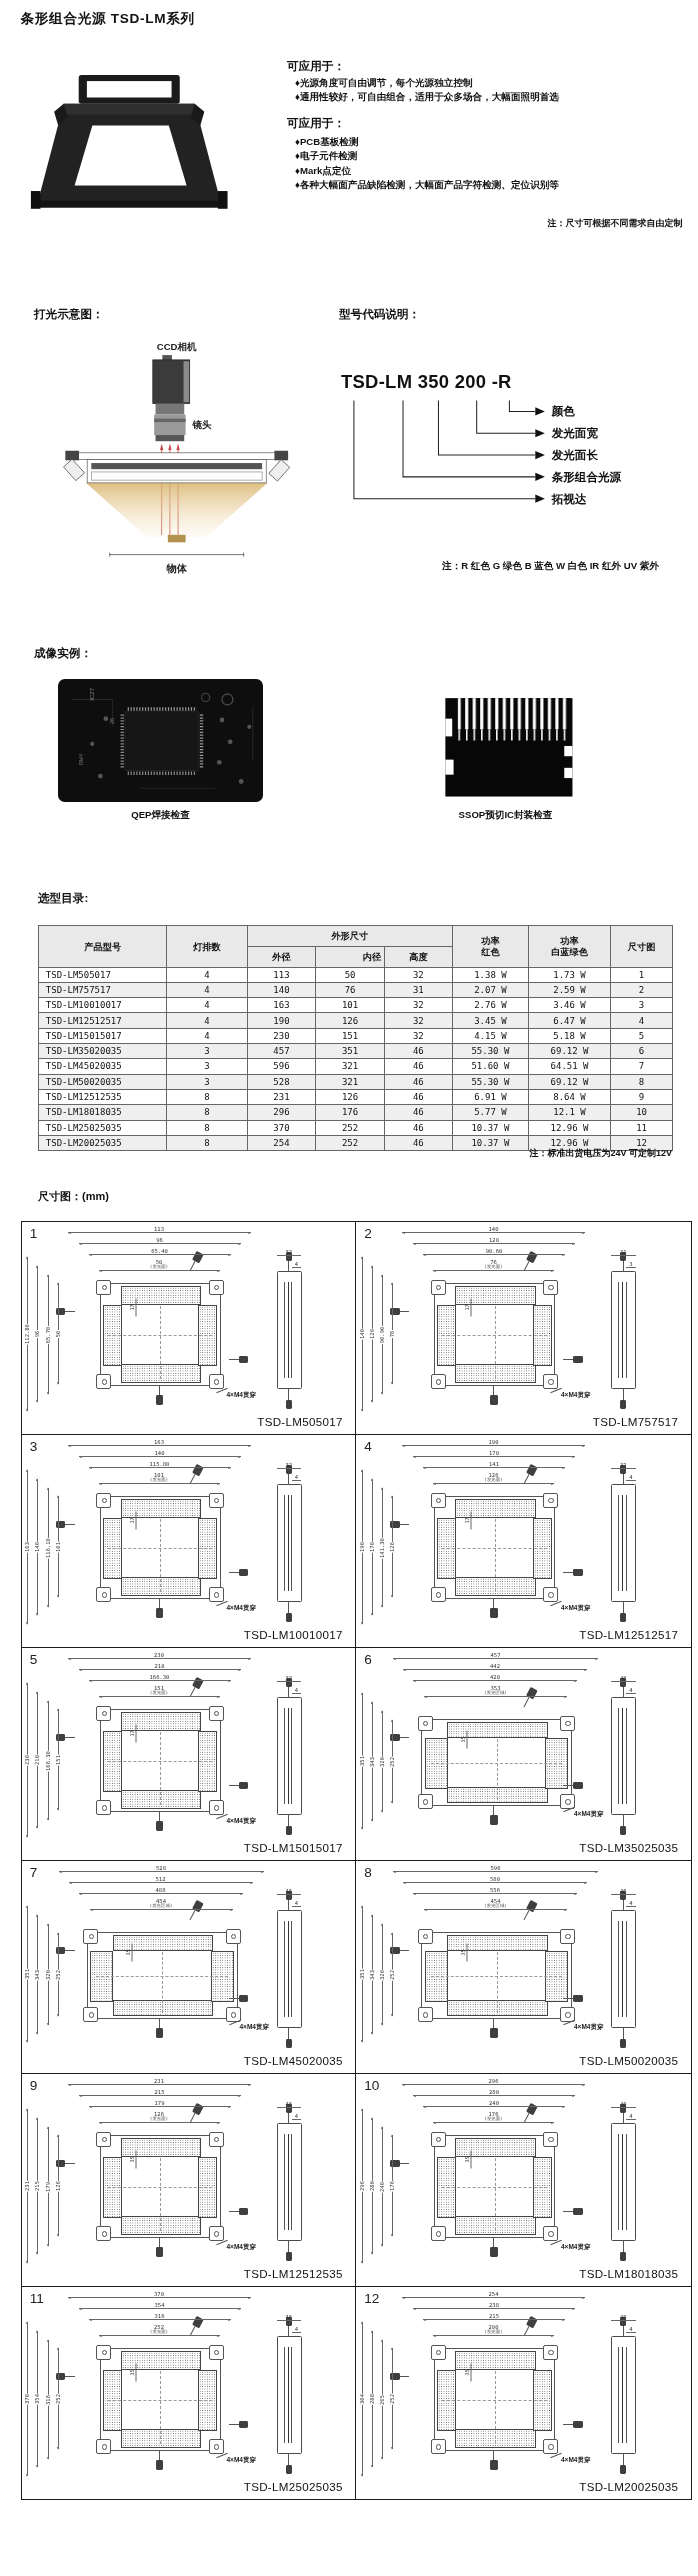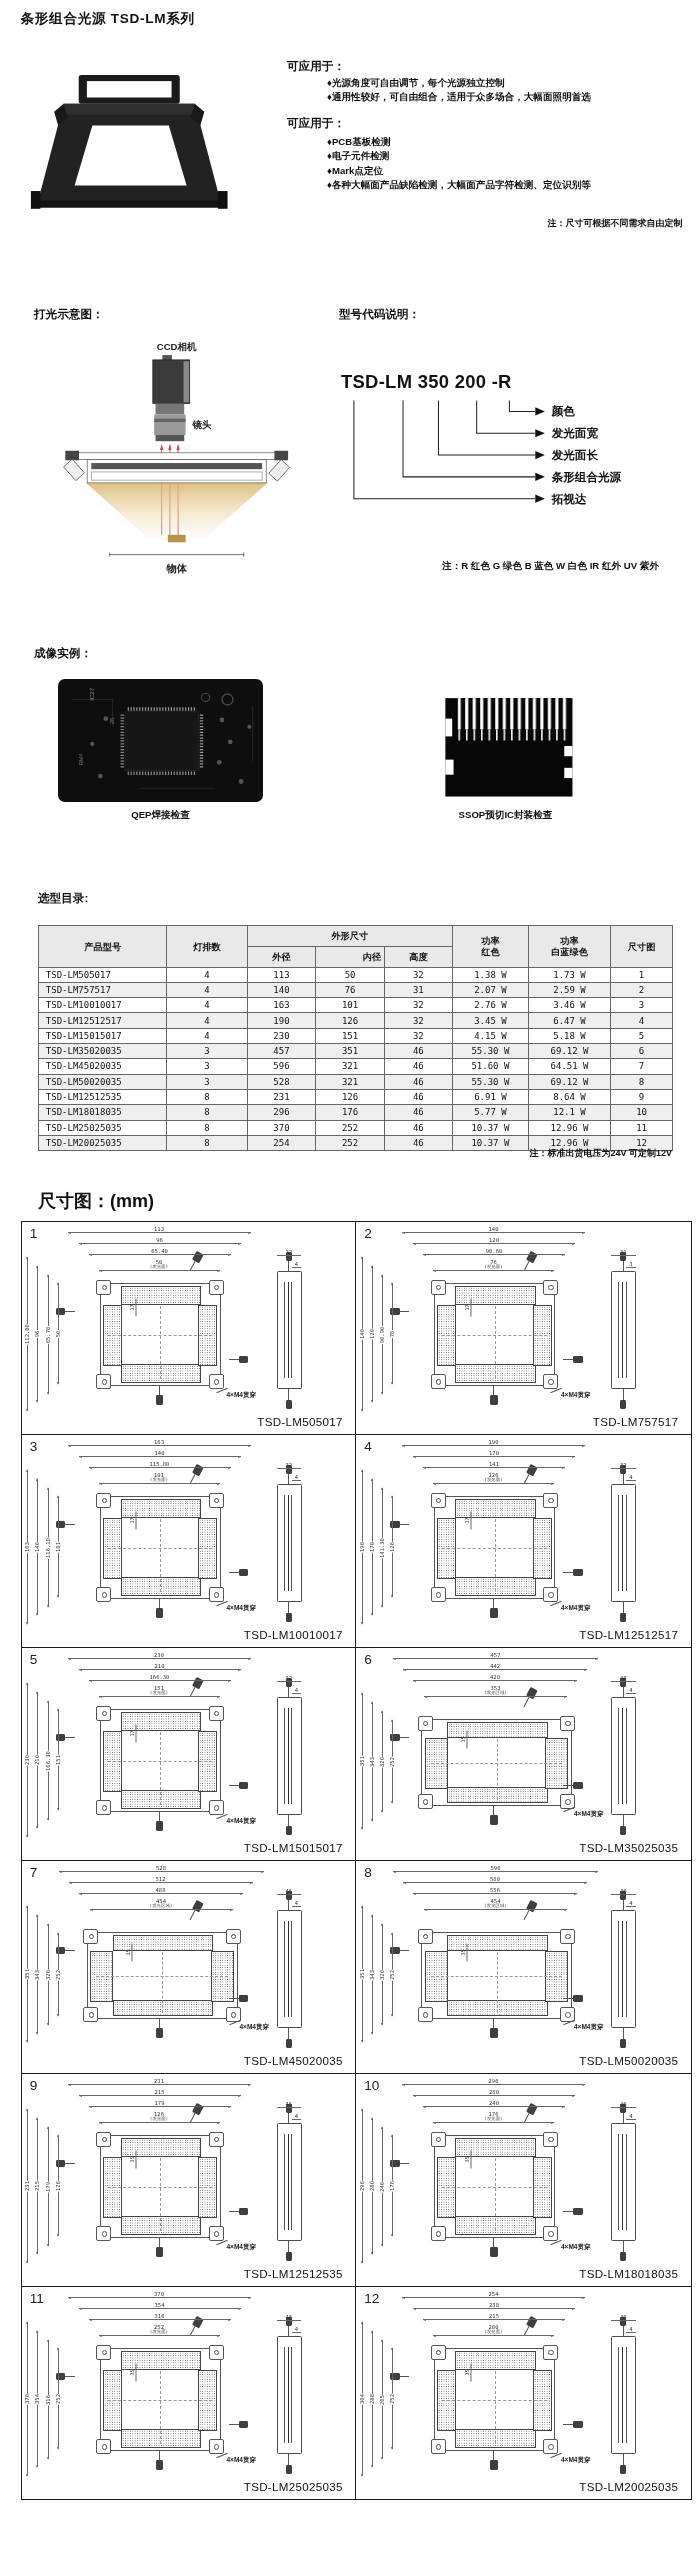--- a/index.html
+++ b/index.html
@@ -8,25 +8,25 @@
 
   
   .h-title{position:absolute;left:20.5px;top:9.6px;font-size:13.6px;font-weight:bold;letter-spacing:0.7px;}
   .sec-h{position:absolute;font-size:11.6px;font-weight:bold;}
   .feat-h{left:287px;top:59px;}
   .apps-h{left:287px;top:116px;}
   .light-h{left:34px;top:307px;}
   .code-h{left:339px;top:307px;}
   .imaging-h{left:34px;top:646px;}
   .catalog-h{left:38px;top:891px;}
-  .dims-h{left:38px;top:1189px;font-size:18px;}
+  .dims-h{left:38px;top:1189px;font-size:11px;}
   .list{position:absolute;}
   .feat-list{left:295px;top:76px;}
   .apps-list{left:295px;top:135px;}
-  .feat-item{font-size:9.6px;font-weight:600;line-height:14.3px;white-space:nowrap;margin-left:32px;}
+  .feat-item{font-size:9.6px;font-weight:600;line-height:14.3px;white-space:nowrap;}
   .note{position:absolute;font-size:9px;font-weight:bold;white-space:nowrap;}
   .note-custom{right:16.4px;top:217px;}
   .note-color{right:40px;top:560px;font-size:9.6px;}
   .note-voltage{right:27px;top:1147px;}
   .caption{position:absolute;width:205px;text-align:center;font-size:9.6px;font-weight:bold;}
   .cap1{left:58px;top:809px;}
   .cap2{left:403px;top:809px;}
 
   
   #product-photo{position:absolute;left:24px;top:49px;}

